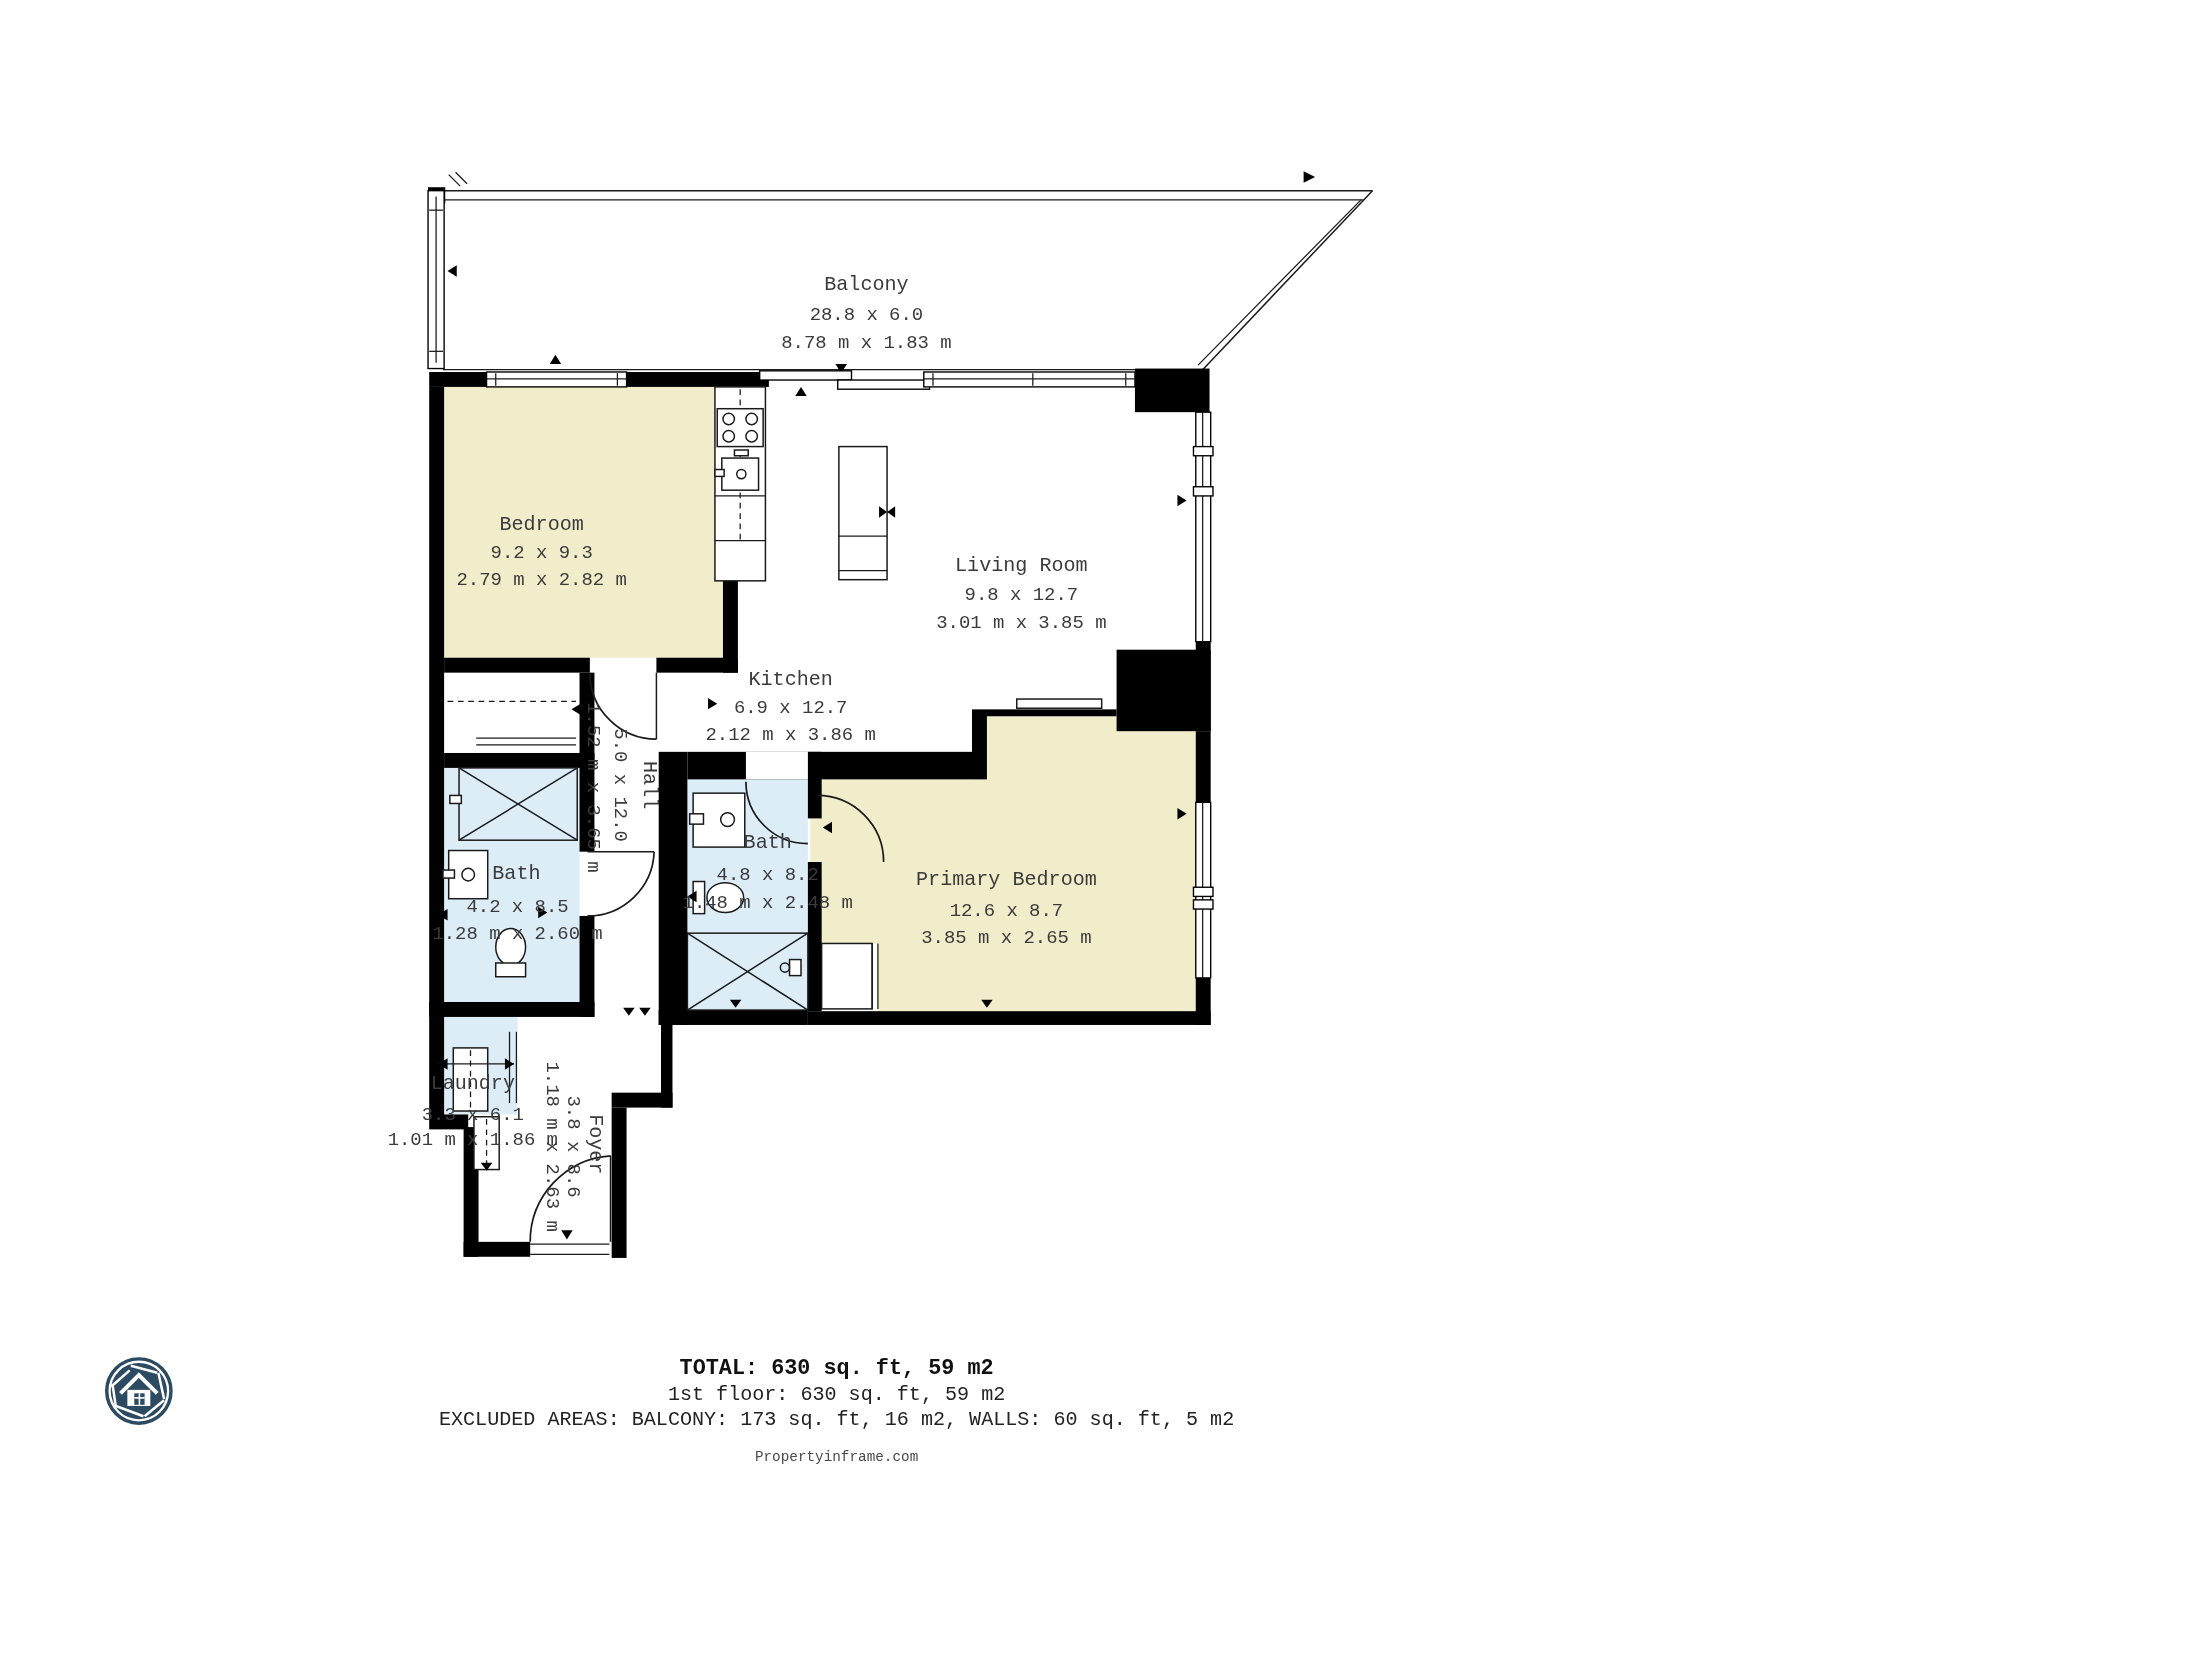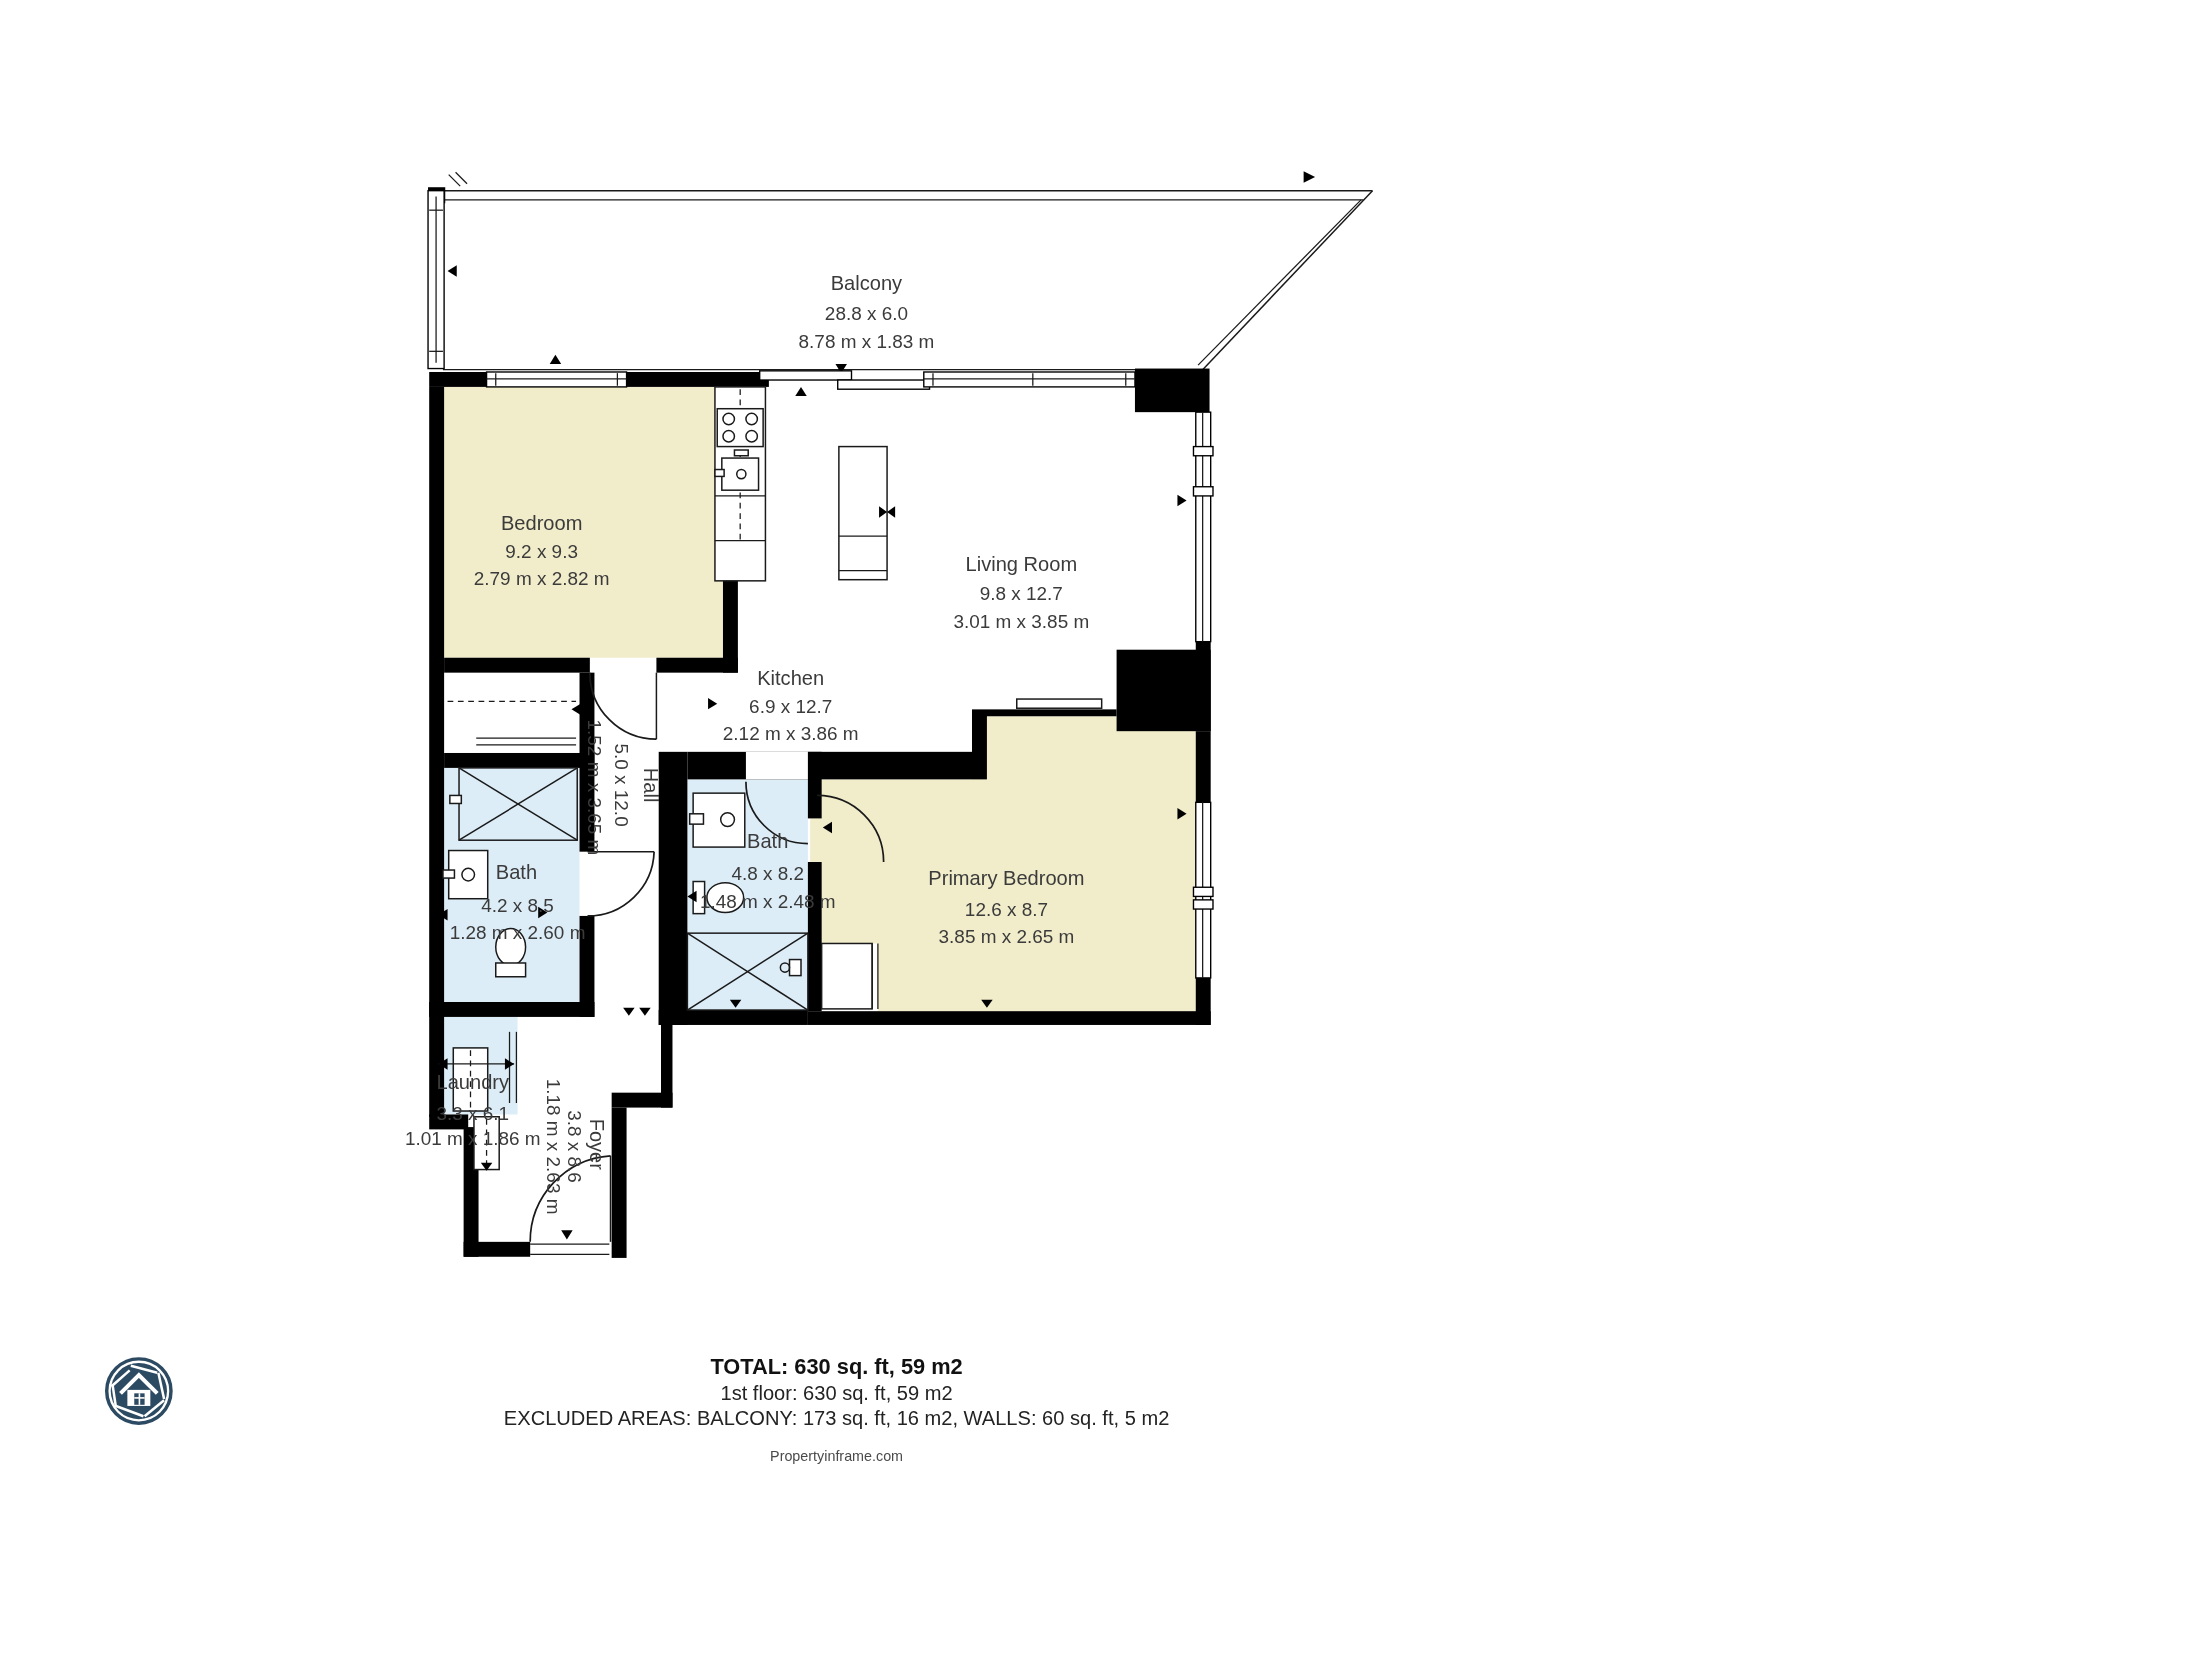--- a/index.html
+++ b/index.html
@@ -1,17 +1,17 @@
 <!DOCTYPE html>
 <html style="font-size:8.8px"><head>
 <meta charset="utf-8">
 <style>
   html,body{margin:0;padding:0;background:#ffffff;}
   .page{position:relative;width:1773px;height:1654px;background:#fff;overflow:hidden;
-        font-family:Liberation Sans, sans-serif;}
+        font-family:Liberation Mono, monospace;}
   svg{display:block;width:100%;height:100%;}
   .room-name{font-size:17.5px;fill:#3b3b3b;}
   .room-dim{font-size:16.5px;fill:#3b3b3b;}
   .wall{fill:#000000;}
   .beige{fill:#f1ecca;}
   .blue{fill:#dcedf8;}
   .thin{stroke:#1a1a1a;stroke-width:1.3;fill:none;}
   .thin2{stroke:#1a1a1a;stroke-width:1.1;fill:none;}
   .fix{stroke:#1a1a1a;stroke-width:1.3;fill:#ffffff;}
   .fixblue{stroke:#1a1a1a;stroke-width:1.3;fill:none;}

